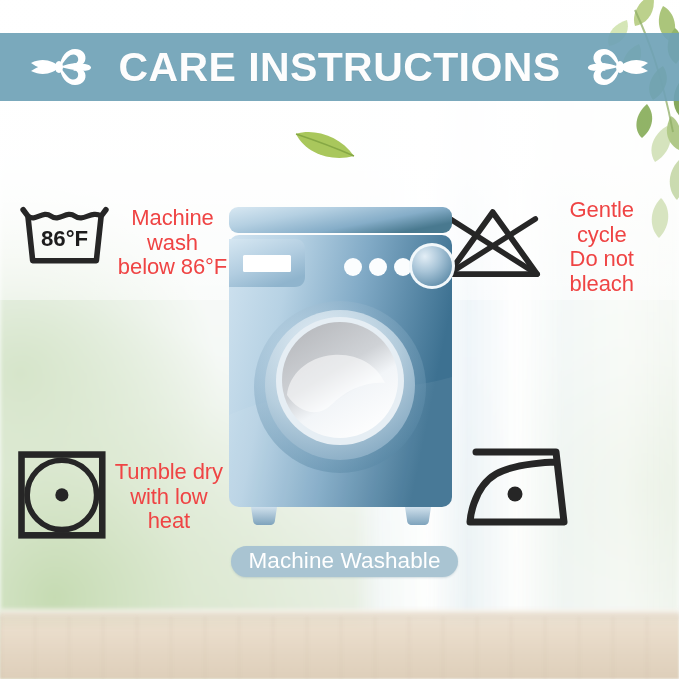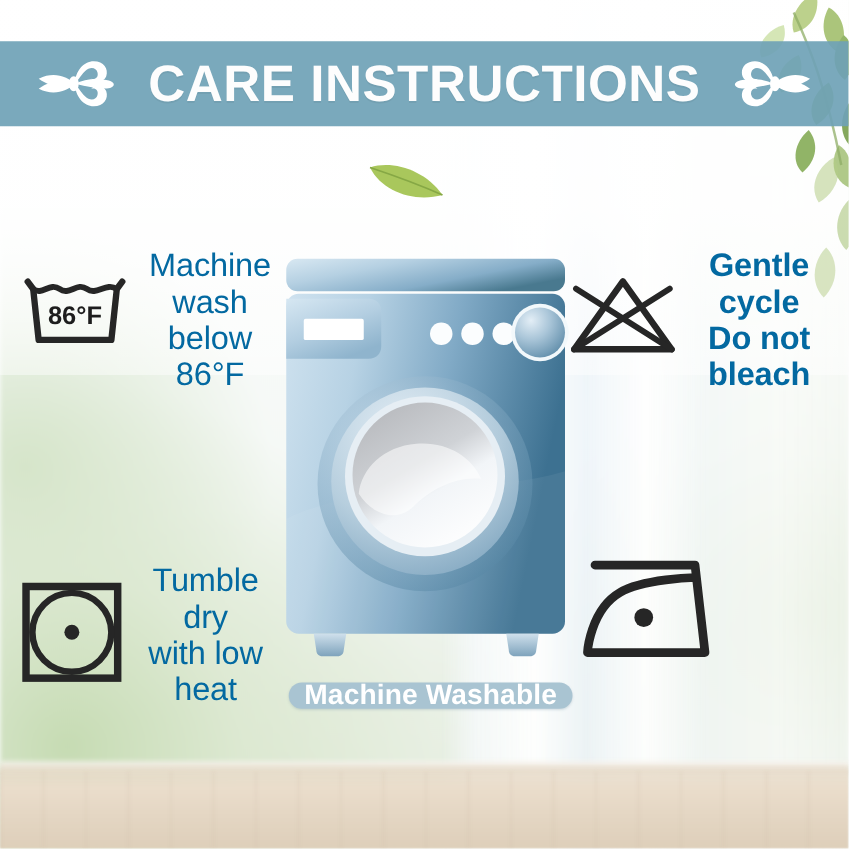--- a/index.html
+++ b/index.html
@@ -82,41 +82,40 @@
     color:#fdfdfd;font-size:41px;font-weight:700;letter-spacing:.4px;
     white-space:nowrap;line-height:1;
     font-family:"Liberation Sans","DejaVu Sans",sans-serif;
     text-shadow:0 1px 0 rgba(0,0,0,.05);
   }
   .fleur{width:66px;height:48px;flex:0 0 auto;}
 
   
   .care-item{position:absolute;display:flex;align-items:center;}
   .care-label{
-    color:#0369a1;font-size:26px;line-height:1.12;text-align:center;
+    color:#ef4444;font-size:22px;line-height:1.12;text-align:center;
     white-space:pre-line;margin-top:6px;letter-spacing:-.1px;
   }
   .sym{display:block;}
 
   
   #item-wash     {left:12px;  top:192px; width:216px;}
-  #item-bleach   {left:452px; top:192px; width:218px;font-weight:bold;}
+  #item-bleach   {left:440px; top:192px; width:218px;}
   #item-dry      {left:14px;  top:444px; width:214px;}
   #item-iron     {left:452px; top:444px; width:218px;}
 
   
   #washer{position:absolute;left:225px;top:205px;width:231px;height:325px;}
 
   
   #pill{
-    position:absolute;left:231px;top:546px;width:227px;height:21px;
+    position:absolute;left:231px;top:546px;width:227px;height:31px;
     background:#a9c4d2;border-radius:16px;
     display:flex;align-items:center;justify-content:center;
     box-shadow:0 1px 2px rgba(120,150,165,.30);
-    font-weight:bold;
   }
   #pill .pill-text{
     color:#ffffff;font-size:22.5px;line-height:1;letter-spacing:.1px;white-space:nowrap;
   }
 </style>
 </head>
 <body>
 
 <div id="stage">
 

